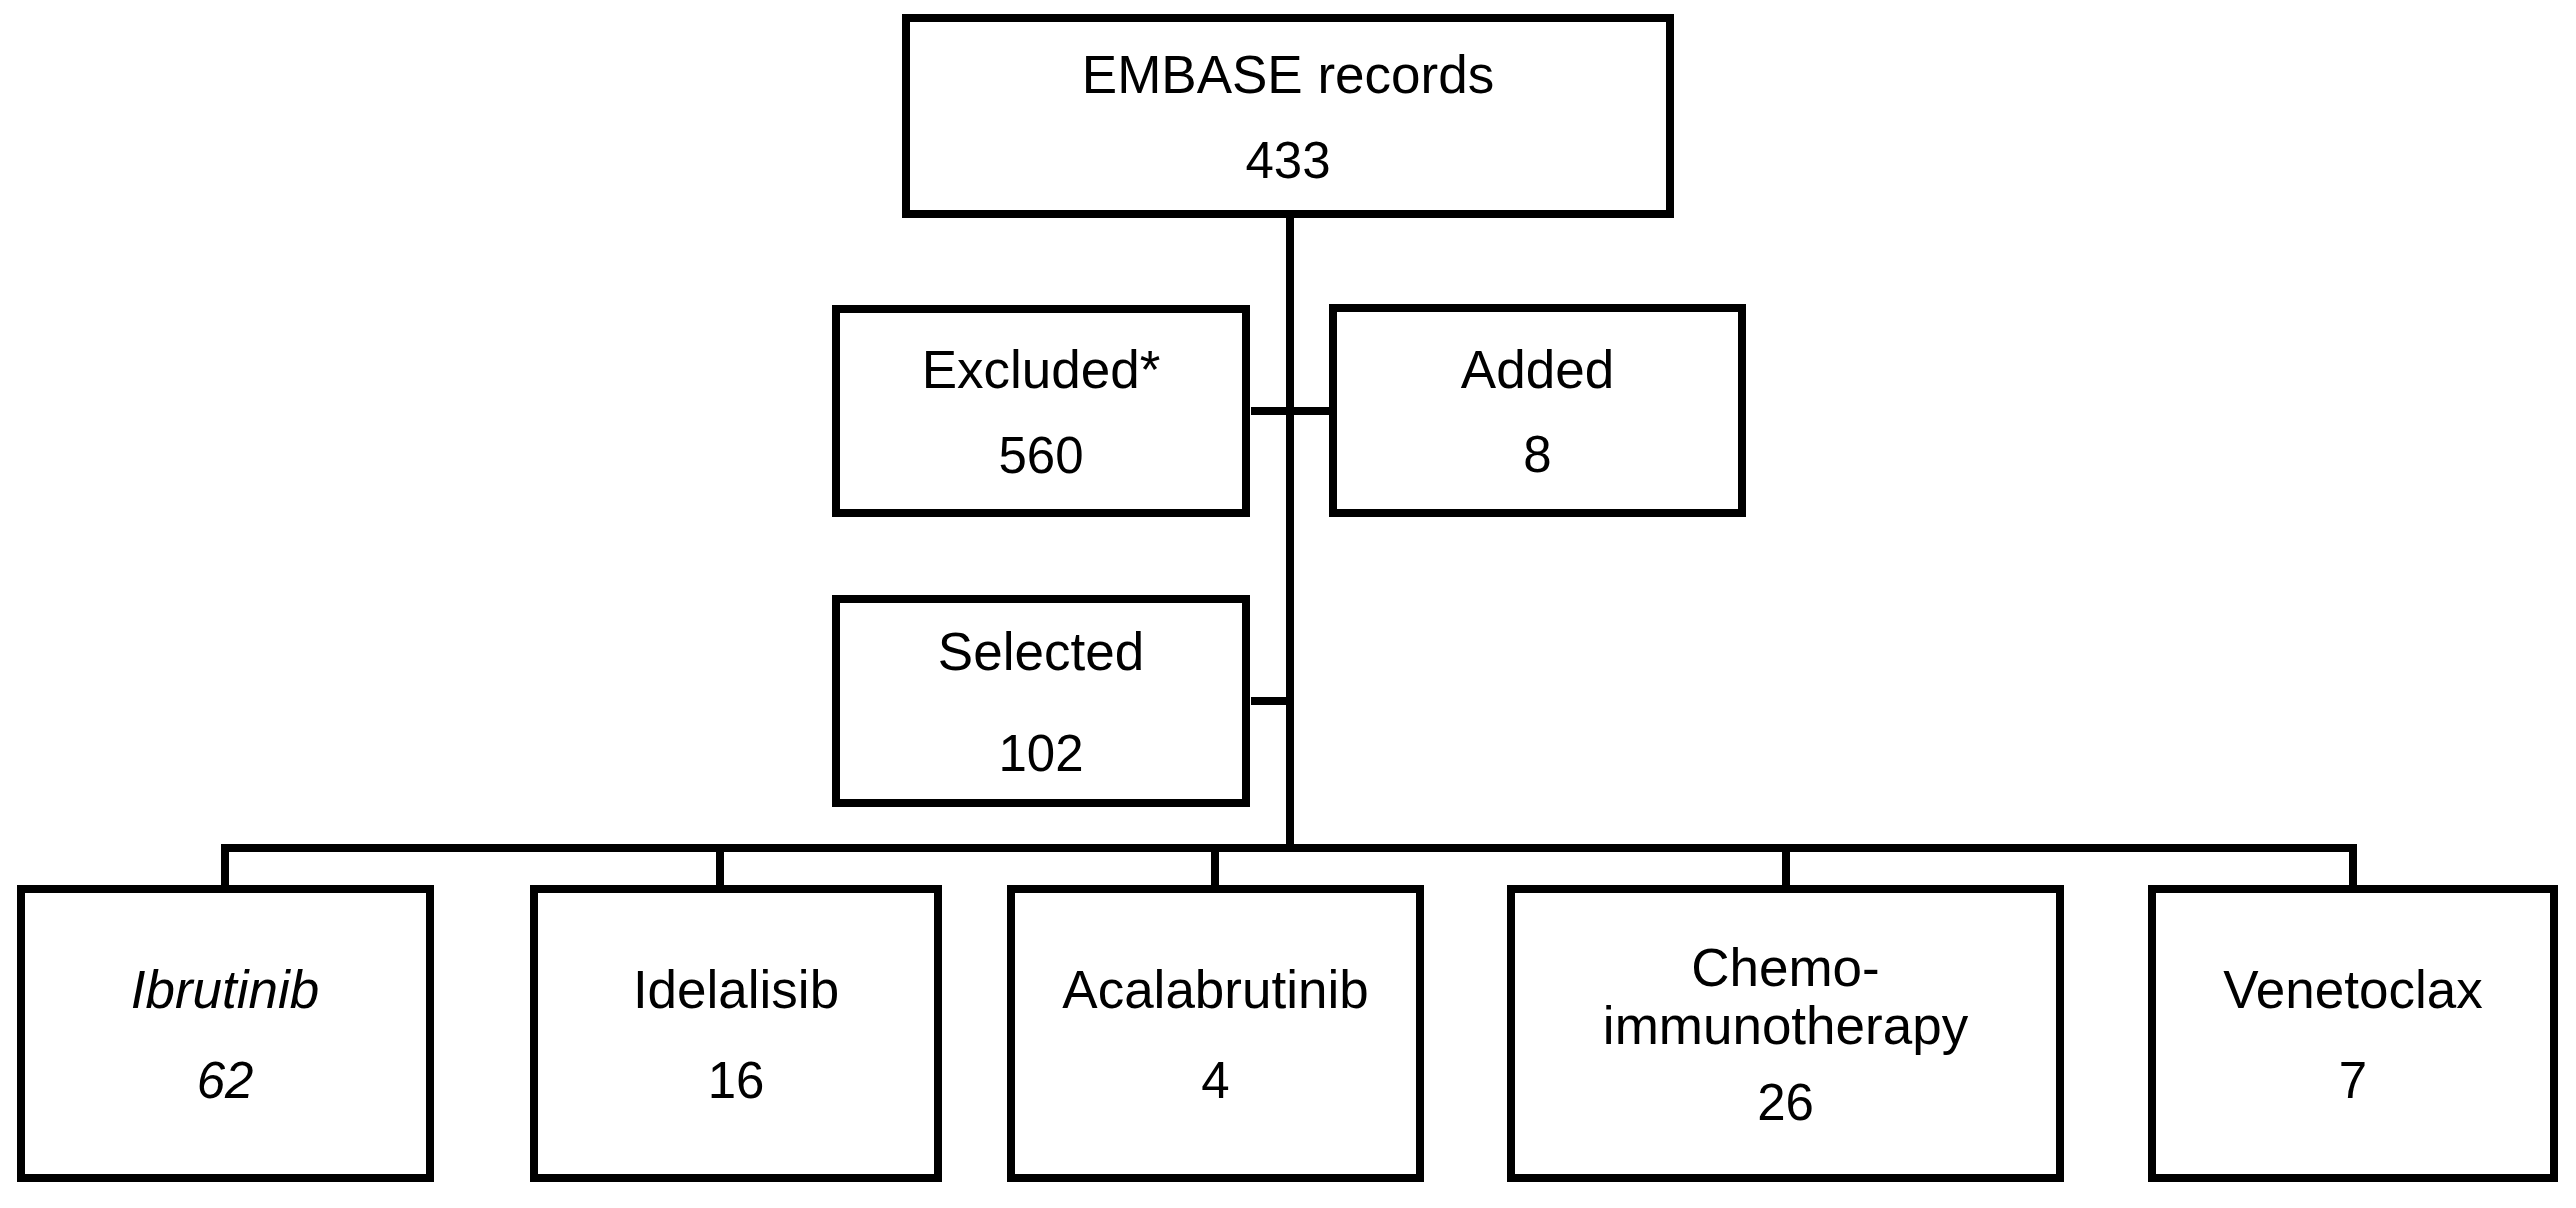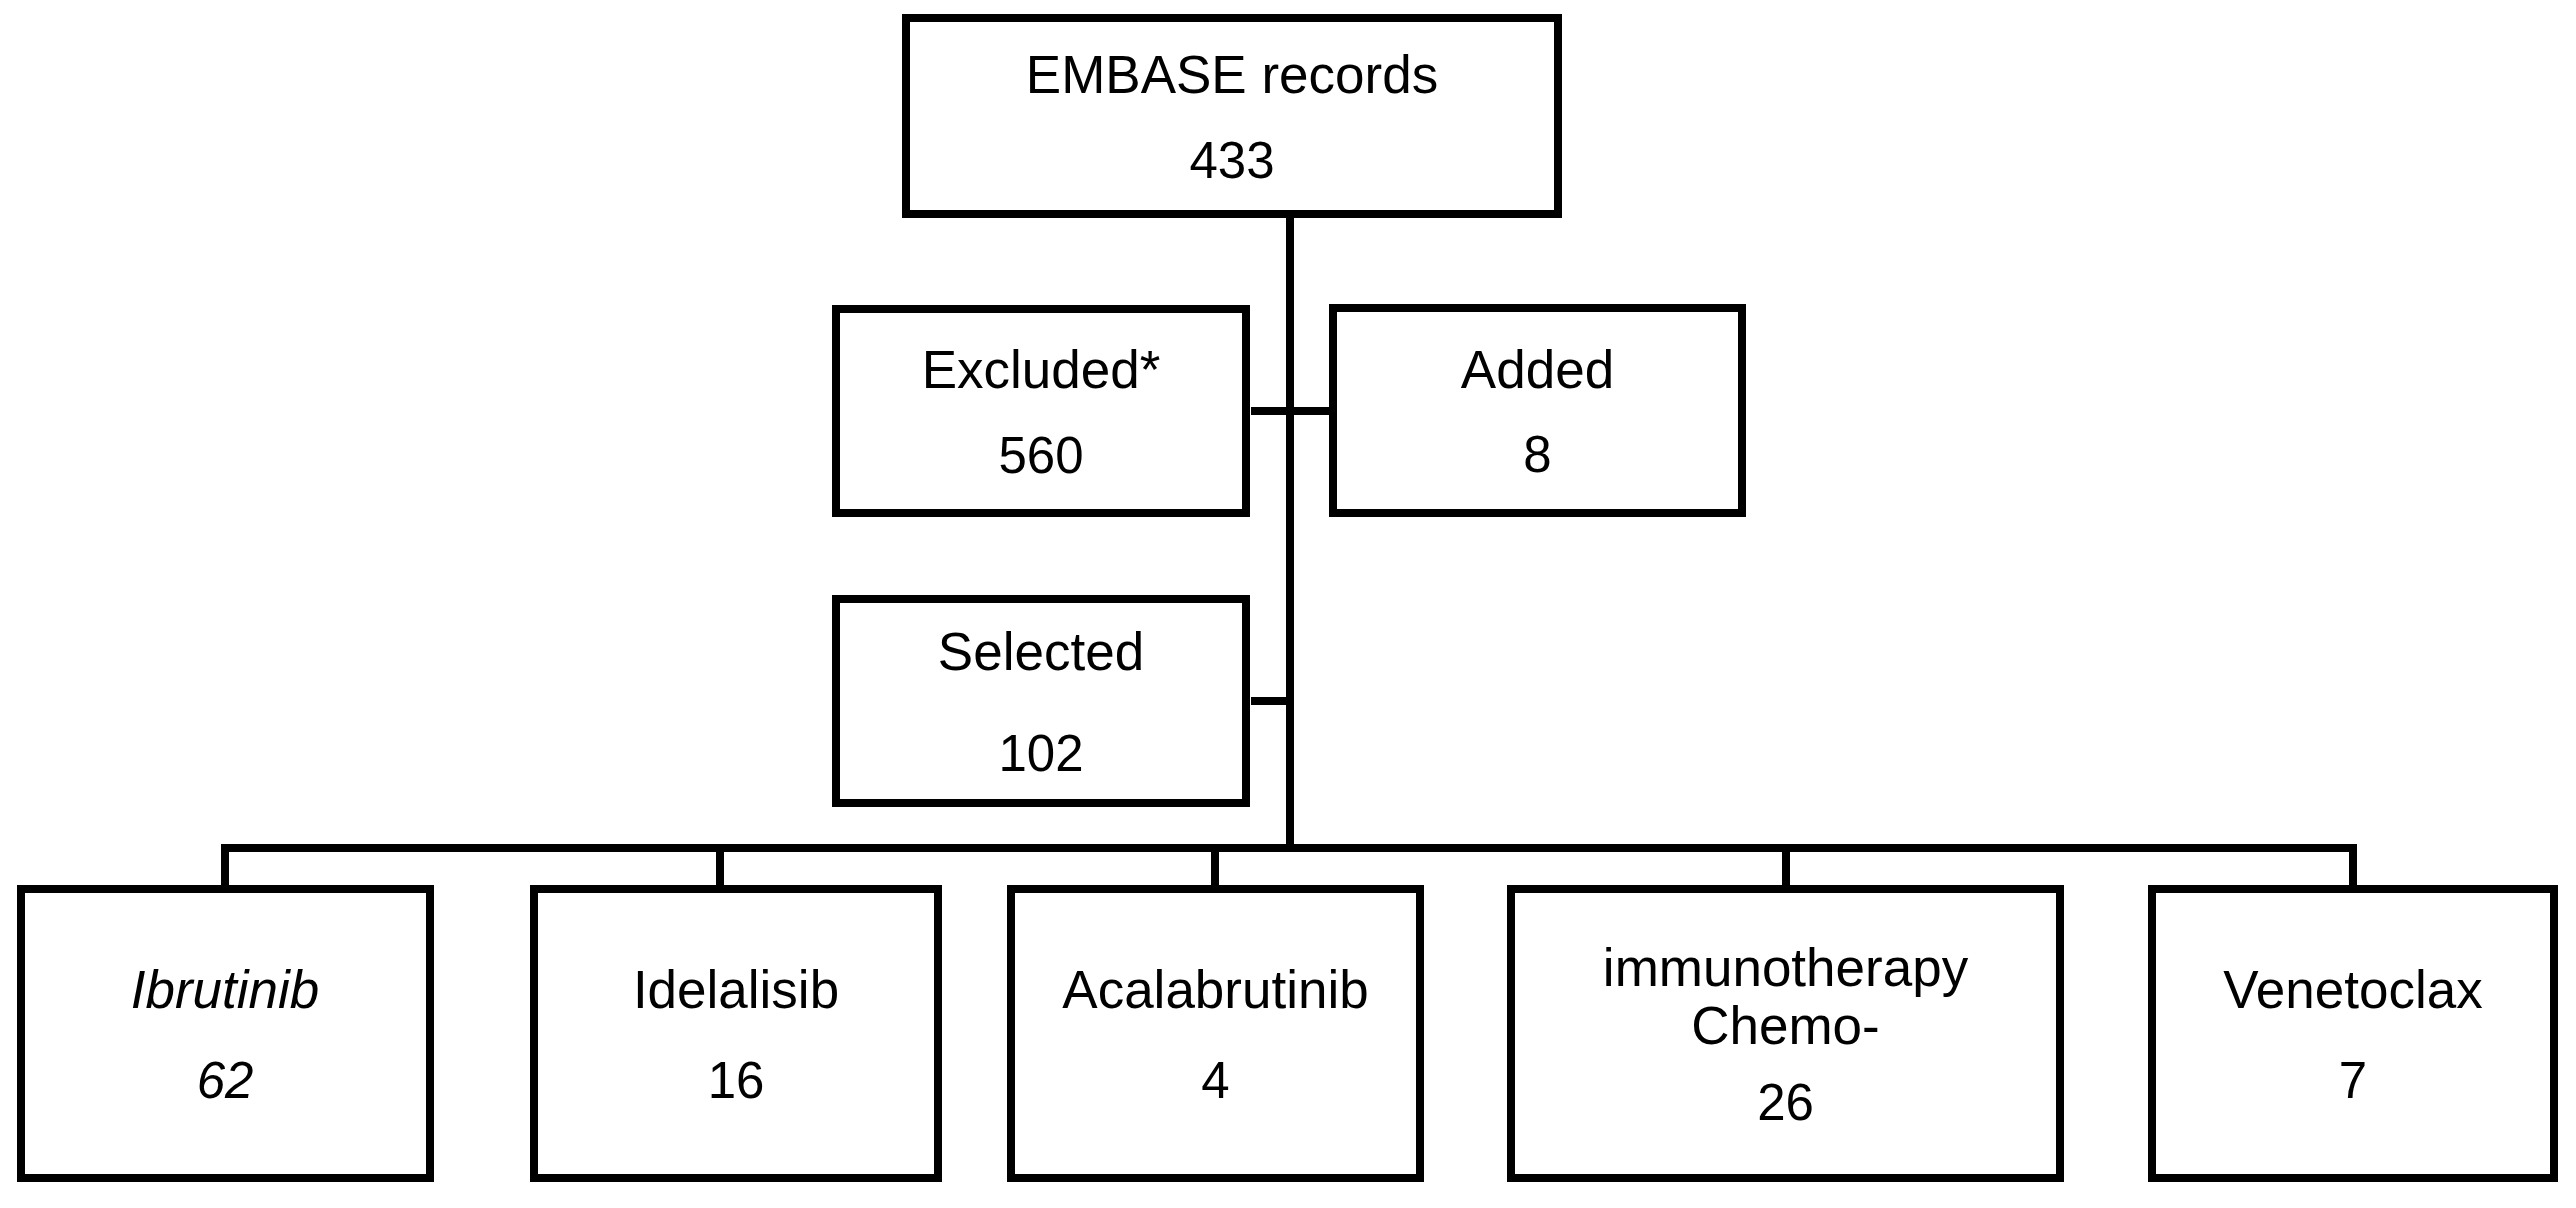--- a/index.html
+++ b/index.html
@@ -37,21 +37,21 @@
     font-size: 51px;
     line-height: 1.0;
   }
   .line {
     position: absolute;
     background: #000000;
     z-index: 1;
   }
 
   
-  #b-embase        { left: 902px; top: 14px;   width: 660px; height: 204px; gap: 30px; }
+  #b-embase        { left: 902px; top: 14px;   width: 772px; height: 204px; gap: 30px; }
   #b-excluded     { left: 832px; top: 305px;  width: 418px; height: 212px; gap: 30px; }
   #b-added        { left: 1329px; top: 304px;  width: 417px; height: 213px; gap: 30px; }
   #b-selected     { left: 832px; top: 595px;  width: 418px; height: 212px; gap: 46px; }
   #b-ibrutinib    { left: 16.5px;   top: 885px; width: 417px; height: 297px; gap: 35px; font-style: italic; }
   #b-idelalisib   { left: 530px;  top: 885px; width: 412px; height: 297px; gap: 35px; }
   #b-acalabrutinib{ left: 1007px; top: 885px; width: 417px; height: 297px; gap: 35px; }
   #b-chemo        { left: 1507px; top: 885px; width: 557px; height: 297px; gap: 22px; }
   #b-venetoclax   { left: 2148px; top: 885px; width: 410px; height: 297px; gap: 35px; }
 
   
@@ -110,22 +110,22 @@
     <div class="value">16</div>
   </div>
 
   <div class="box" id="b-acalabrutinib">
     <div class="label">Acalabrutinib</div>
     <div class="value">4</div>
   </div>
 
   <div class="box" id="b-chemo">
     <div class="label">
+      <div>Chemo-</div>
       <div>immunotherapy</div>
-      <div>Chemo-</div>
     </div>
     <div class="value">26</div>
   </div>
 
   <div class="box" id="b-venetoclax">
     <div class="label">Venetoclax</div>
     <div class="value">7</div>
   </div>
 
 </div>

